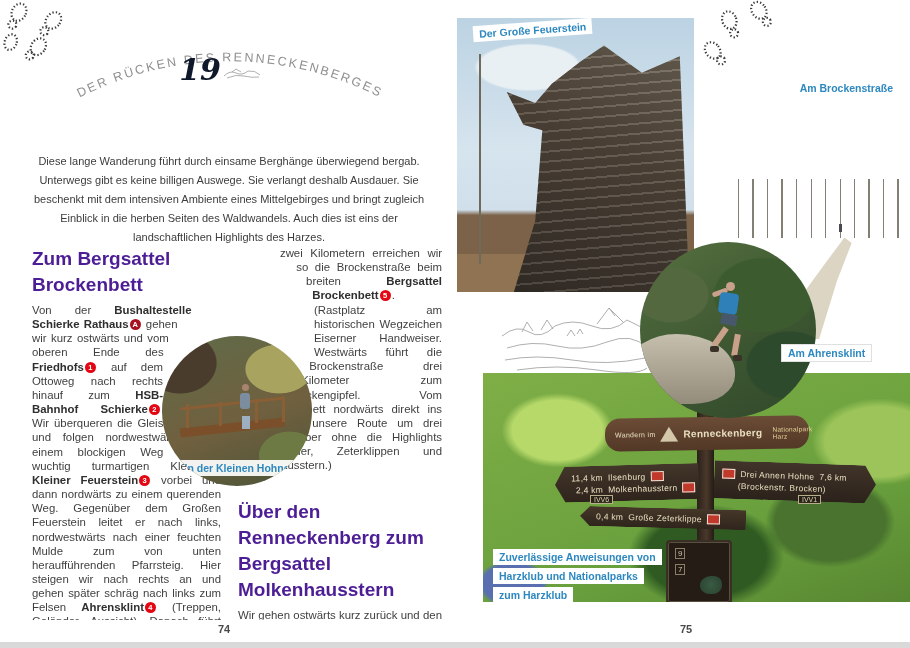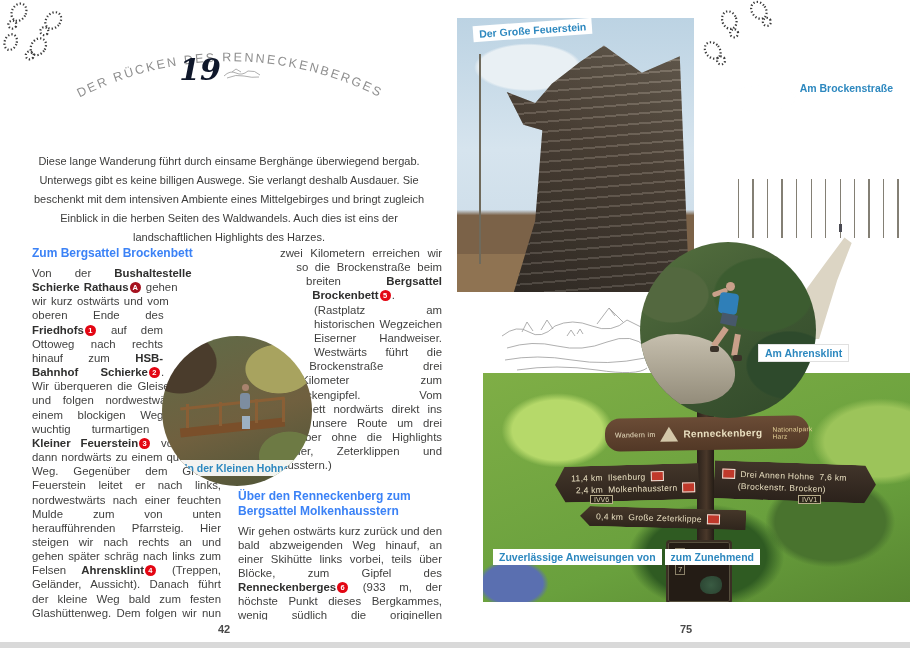--- a/index.html
+++ b/index.html
@@ -12,21 +12,21 @@
   .tour-num{left:150px;top:52px;width:100px;text-align:center;color:#0f172a;
             font-family:"DejaVu Serif",serif;font-style:italic;font-weight:bold;font-size:30px;}
   .rock-sketch{left:222px;top:62px;}
   .main-title{left:20px;top:86px;width:410px;text-align:center;color:#3f87c2;
               font-family:"DejaVu Serif",serif;font-style:italic;font-weight:bold;font-size:37px;letter-spacing:1px;}
   .intro{left:33px;top:152px;width:392px;text-align:center;font-size:11px;line-height:19px;color:#3c3c3b;}
   
   .cols{left:32px;top:246px;width:410px;height:374px;display:flex;overflow:hidden;}
   .col1{width:189px;margin-right:17px;}
   .col2{width:204px;}
-  .col h3{margin:0 0 5px 0;font-size:12px;line-height:15px;font-weight:bold;color:#3b82f6;}
+  .col h3{margin:0 0 5px 0;font-size:19px;line-height:26px;font-weight:bold;color:#4c1d95;}
   .col p{margin:0;font-size:11.4px;line-height:14.15px;text-align:justify;}
   .col b{color:#2f2f2e;}
   .wrapR{float:right;width:58px;height:152px;margin-top:88px;shape-outside:circle(80px at 78px 77px);}
   .wrapL{float:left;width:76px;height:154px;margin-top:84px;shape-outside:circle(80px at -2px 81px);}
   .marker{display:inline-block;width:11px;height:11px;border-radius:50%;background:#e30613;color:#fff;
           font-size:7.5px;font-weight:bold;text-align:center;line-height:11px;vertical-align:1px;margin:0 1px;}
   .marker-letter{background:#a6121f;}
   .pagenum{font-size:11px;font-weight:bold;color:#4a4a4a;top:623px;}
   .bottom-strip{left:0;top:642px;width:910px;height:6px;background:#d9d9d9;}
   
@@ -84,21 +84,21 @@
       radial-gradient(60px 45px at 18% 30%,#53683f 0 60%,transparent 63%),
       linear-gradient(150deg,#55703f,#3c5531 60%,#31492a);}
   .circle2 .rock{position:absolute;left:-6%;top:52%;width:60%;height:40%;border-radius:45% 55% 40% 40%;
      background:linear-gradient(180deg,#c6bfae,#938c7a);}
   .circle2 .head{position:absolute;left:49%;top:23%;width:9px;height:9px;border-radius:50%;background:#c9a08a;}
   .circle2 .shirt{position:absolute;left:45%;top:29%;width:19px;height:21px;border-radius:4px;background:#2f7fb8;transform:rotate(8deg);}
   .circle2 .arm{position:absolute;left:41%;top:27%;width:16px;height:5px;border-radius:3px;background:#c9a08a;transform:rotate(-20deg);}
   .circle2 .shorts{position:absolute;left:46%;top:41%;width:16px;height:11px;background:#47586a;transform:rotate(12deg);}
   .circle2 .leg{position:absolute;width:6px;height:22px;background:#c9a08a;}
   .circle2 .boot{position:absolute;width:9px;height:6px;background:#3a3229;border-radius:2px;}
-  .label-ahrensklint{left:758px;top:344px;z-index:6;}
+  .label-ahrensklint{left:781px;top:344px;z-index:6;}
   
   .photo3{left:483px;top:373px;width:472px;height:229px;overflow:hidden;
      background:
       radial-gradient(60px 40px at 6% 92%,#5a6fb0 0 50%,transparent 60%),
       radial-gradient(40px 30px at 93% 8%,#7a86c9 0 45%,transparent 55%),
       radial-gradient(90px 60px at 15% 25%,#b6d96a 0 50%,transparent 62%),
       radial-gradient(110px 70px at 80% 30%,#9cc45a 0 50%,transparent 62%),
       radial-gradient(120px 80px at 45% 80%,#2f5b22 0 50%,transparent 65%),
       radial-gradient(100px 70px at 70% 65%,#49732e 0 55%,transparent 65%),
       linear-gradient(160deg,#7fae46,#69a03d 60%,#55822f); padding-left: 24px;}
@@ -126,21 +126,21 @@
   .tmk{width:11px;height:8px;background:#c0392b;border:1.5px solid #e8e4da;display:inline-block;}
   .ivv{position:absolute;font-size:7px;color:#ddd3b2;border:1px solid #b9ae8c;padding:0 3px;background:rgba(40,32,24,.85);}
   .ivv6{left:107px;top:122px;}
   .ivv1{left:315px;top:122px;}
   .plaque{position:absolute;left:183px;top:167px;width:62px;height:60px;background:#241c15;border:2px solid #3a2f24;
      border-radius:4px;box-shadow:inset 0 0 0 1px #57503e;}
   .plaque .num{position:absolute;left:7px;font-size:8px;color:#cfc6a6;border:1px solid #8a8068;padding:0 2px;}
   .plaque .n1{top:6px;} .plaque .n2{top:22px;}
   .plaque .lynx{position:absolute;right:8px;bottom:8px;width:22px;height:18px;border-radius:50% 40% 45% 45%;
      background:radial-gradient(circle,#3f6b4e,#2a4a36);opacity:.8;}
-  .wayfind{position:absolute;left:10px;top:176px;display:flex;flex-direction:row;align-items:flex-start;gap:3px;}
+  .wayfind{position:absolute;left:10px;top:176px;display:flex;flex-direction:column;align-items:flex-start;gap:3px;}
   .wayfind .chip{font-size:10.5px;}
 </style>
 </head>
 <body>
 
 <div class="spread">
 
   <svg class="abs fp" style="left:0;top:0" width="75" height="62" viewBox="0 0 75 62">
     <g transform="rotate(28 18 14)">
         <ellipse cx="18" cy="12" rx="7" ry="9" style="fill:none;stroke:#3a3a3a;stroke-width:2.2;stroke-dasharray:1.3 2.1"></ellipse>
@@ -173,39 +173,39 @@
 
   <div class="abs cols">
     <div class="col col1">
       <h3>Zum Bergsattel Brockenbett</h3>
       <div class="wrapR"></div>
       <p>Von der <b>Bushaltestelle Schierke Rathaus</b><span class="marker marker-letter">A</span> gehen wir kurz ostwärts und vom oberen Ende des <b>Friedhofs</b><span class="marker">1</span> auf dem Ottoweg nach rechts hinauf zum <b>HSB-Bahnhof Schierke</b><span class="marker">2</span>. Wir überqueren die Gleise und folgen nordwestwärts einem blockigen Weg am wuchtig turmartigen Kletterfels <b>Kleiner Feuerstein</b><span class="marker">3</span> vorbei und dann nordwärts zu einem querenden Weg. Gegenüber dem Großen Feuerstein leitet er nach links, nordwestwärts nach einer feuchten Mulde zum von unten heraufführenden Pfarrsteig. Hier steigen wir nach rechts an und gehen später schräg nach links zum Felsen <b>Ahrensklint</b><span class="marker">4</span> (Treppen, Geländer, Aussicht). Danach führt der kleine Weg bald zum festen Glashüttenweg. Dem folgen wir nun durch herbe Landschaft des Waldwandels mit Baumskeletten und neu wachsenden Bäumen. Zunehmend kommt auch die Kuppe des Brockens in Sicht. Nach mehr als</p>
     </div>
     <div class="col col2">
       <div class="wrapL"></div>
       <p>zwei Kilometern erreichen wir so die Brockenstraße beim breiten <b>Bergsattel Brockenbett</b><span class="marker">5</span>. (Rastplatz am historischen Wegzeichen Eiserner Handweiser. Westwärts führt die Brockenstraße drei Kilometer zum Brockengipfel. Vom Brockenbett nordwärts direkt ins Ilsetal kürzt unsere Route um drei Kilometer, aber ohne die Highlights Brockenkinder, Zeterklippen und Molkenhausstern.)</p>
-      <h3 style="margin-top:16px">Über den Renneckenberg zum Bergsattel Molkenhausstern</h3>
+      <h3 style="margin-top:26px">Über den Renneckenberg zum Bergsattel Molkenhausstern</h3>
       <p>Wir gehen ostwärts kurz zurück und den bald abzweigenden Weg hinauf, an einer Skihütte links vorbei, teils über Blöcke, zum Gipfel des <b>Renneckenberges</b><span class="marker">6</span> (933 m, der höchste Punkt dieses Bergkammes, wenig südlich die originellen Felsgestalten Brockenkinder). Nordwärts führt der Naturweg weiter hinab zu einem breiteren, nach links führenden Grasweg. Von diesem zweigt nach kurzer Zeit ein kleiner Weg nach rechts</p>
     </div>
   </div>
 
   <div class="abs renne">
     <div class="rail"></div>
     <div class="deck"></div>
     <div class="post" style="left:16%;top:45%"></div>
     <div class="post" style="left:38%;top:44%"></div>
     <div class="post" style="left:62%;top:42%"></div>
     <div class="post" style="left:80%;top:41%"></div>
     <div class="person-head"></div>
     <div class="person-body"></div>
     <div class="person-legs"></div>
     <span class="chip">In der Kleinen Hohne</span>
   </div>
 
-  <div class="abs pagenum" style="left:218px">42</div>
+  <div class="abs pagenum" style="left:218px">74</div>
 
   <div class="abs photo1">
     <div class="crag"></div>
     <div class="deadtree"></div>
     <span class="chip">Der Große Feuerstein</span>
   </div>
 
   <svg class="abs fp" style="left:700px;top:0" width="78" height="72" viewBox="0 0 78 72">
     <g transform="rotate(-35 60 12)">
         <ellipse cx="60" cy="10" rx="7" ry="9" style="fill:none;stroke:#3a3a3a;stroke-width:2.2;stroke-dasharray:1.3 2.1"></ellipse>
@@ -294,19 +294,20 @@
     <span class="ivv ivv1">IVV1</span>
 
     <div class="plaque">
       <span class="num n1">9</span>
       <span class="num n2">7</span>
       <span class="lynx"></span>
     </div>
 
     <div class="wayfind">
       <span class="chip">Zuverlässige Anweisungen von</span>
-      <span class="chip">zum Zunehmend</span>
+      <span class="chip">Harzklub und Nationalparks</span>
+      <span class="chip">zum Harzklub</span>
     </div>
   </div>
 
   <div class="abs pagenum" style="left:680px">75</div>
   <div class="abs bottom-strip"></div>
 </div>
 
 </body></html>

